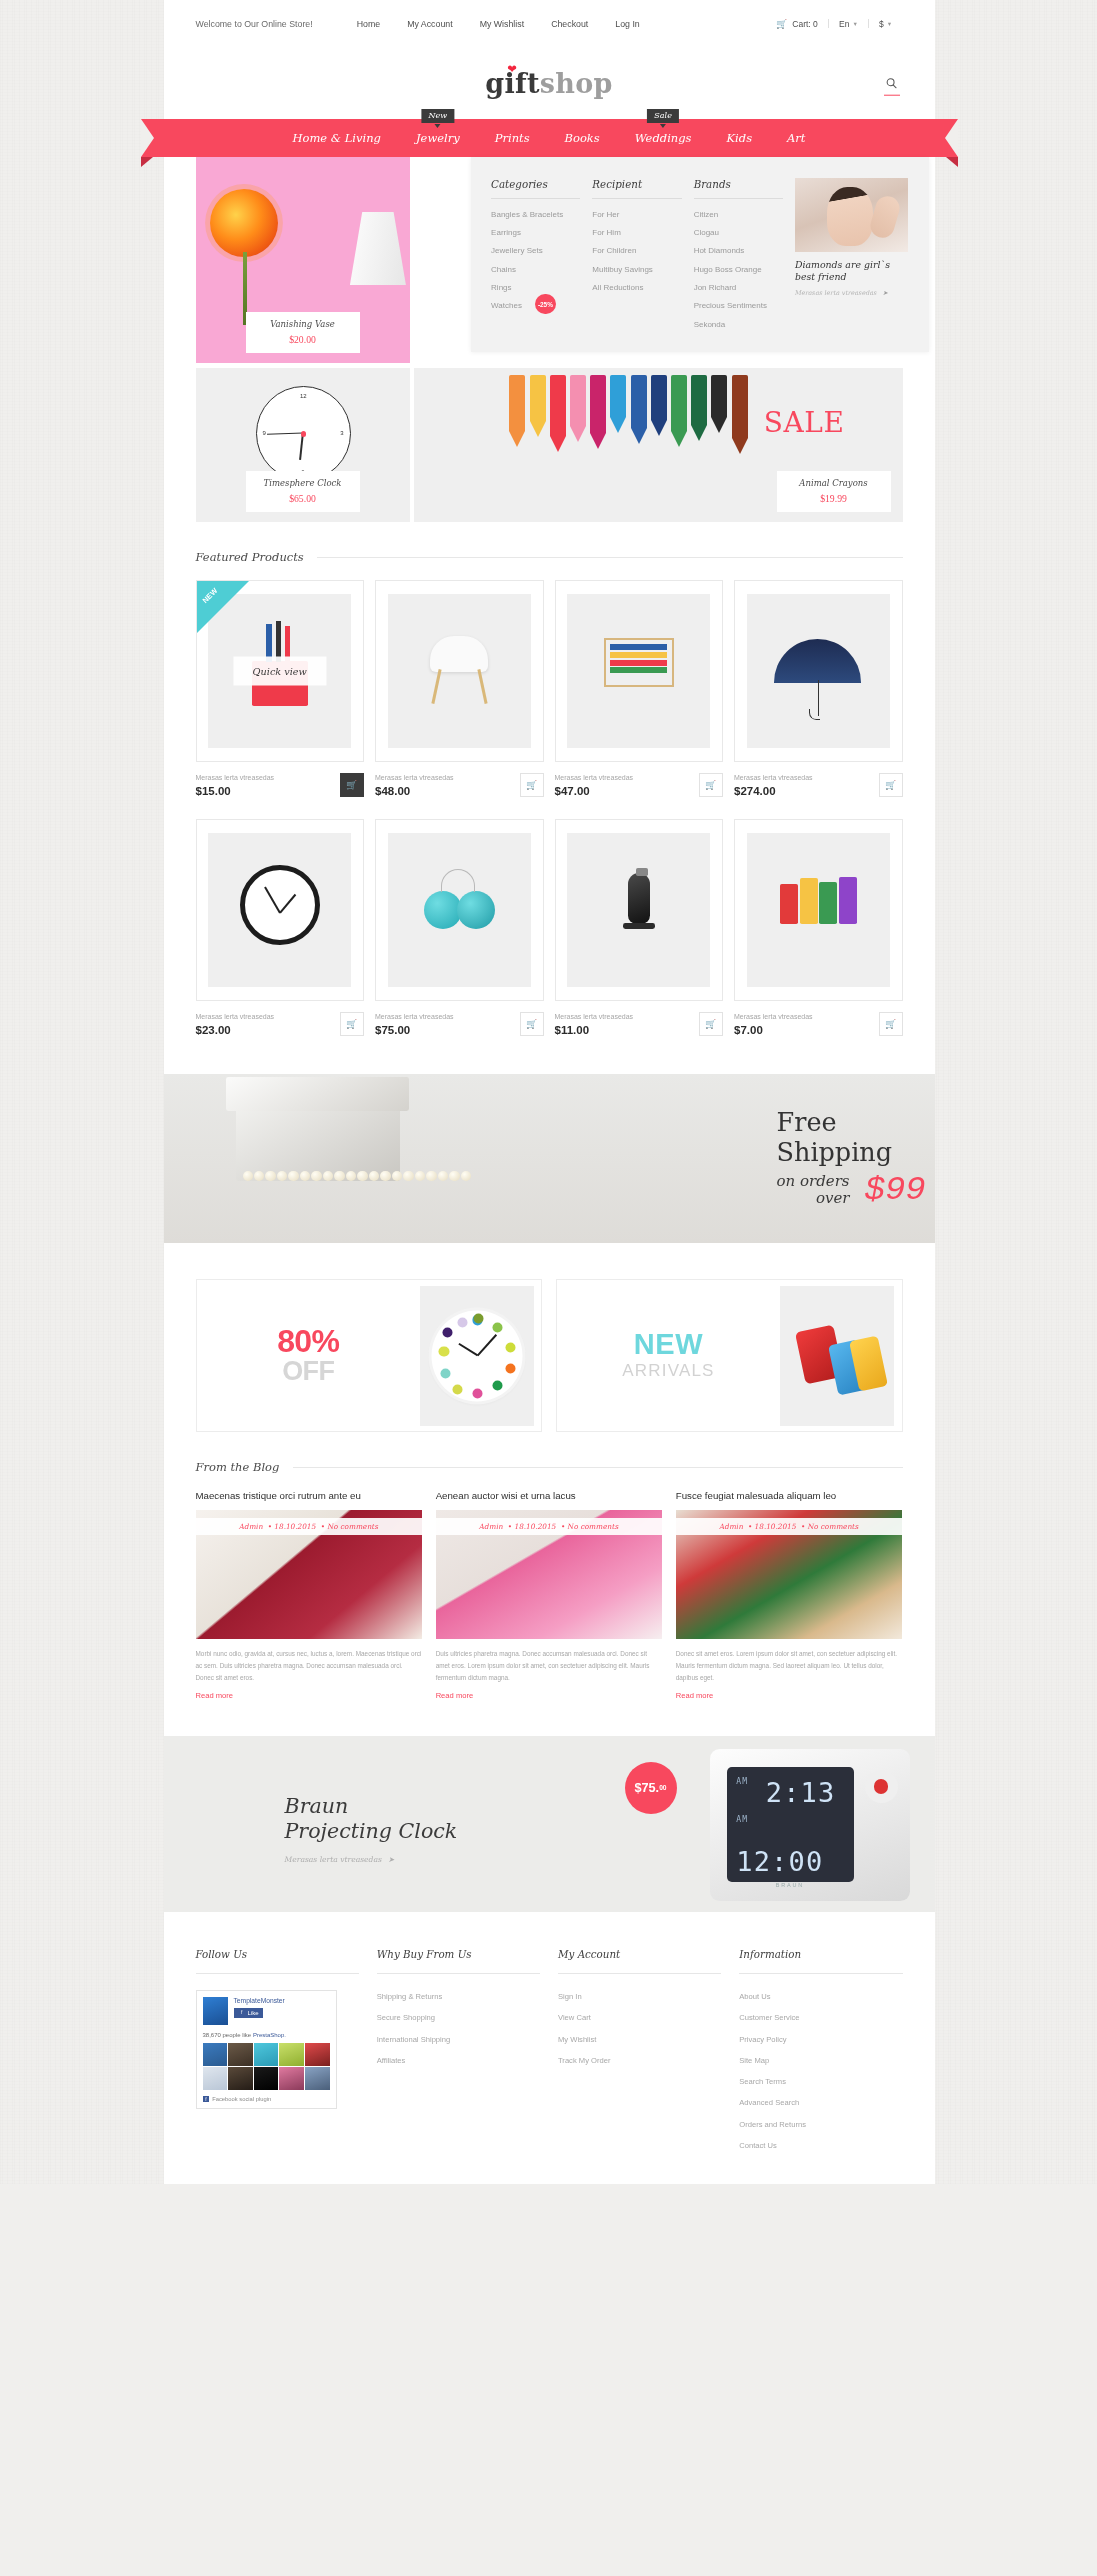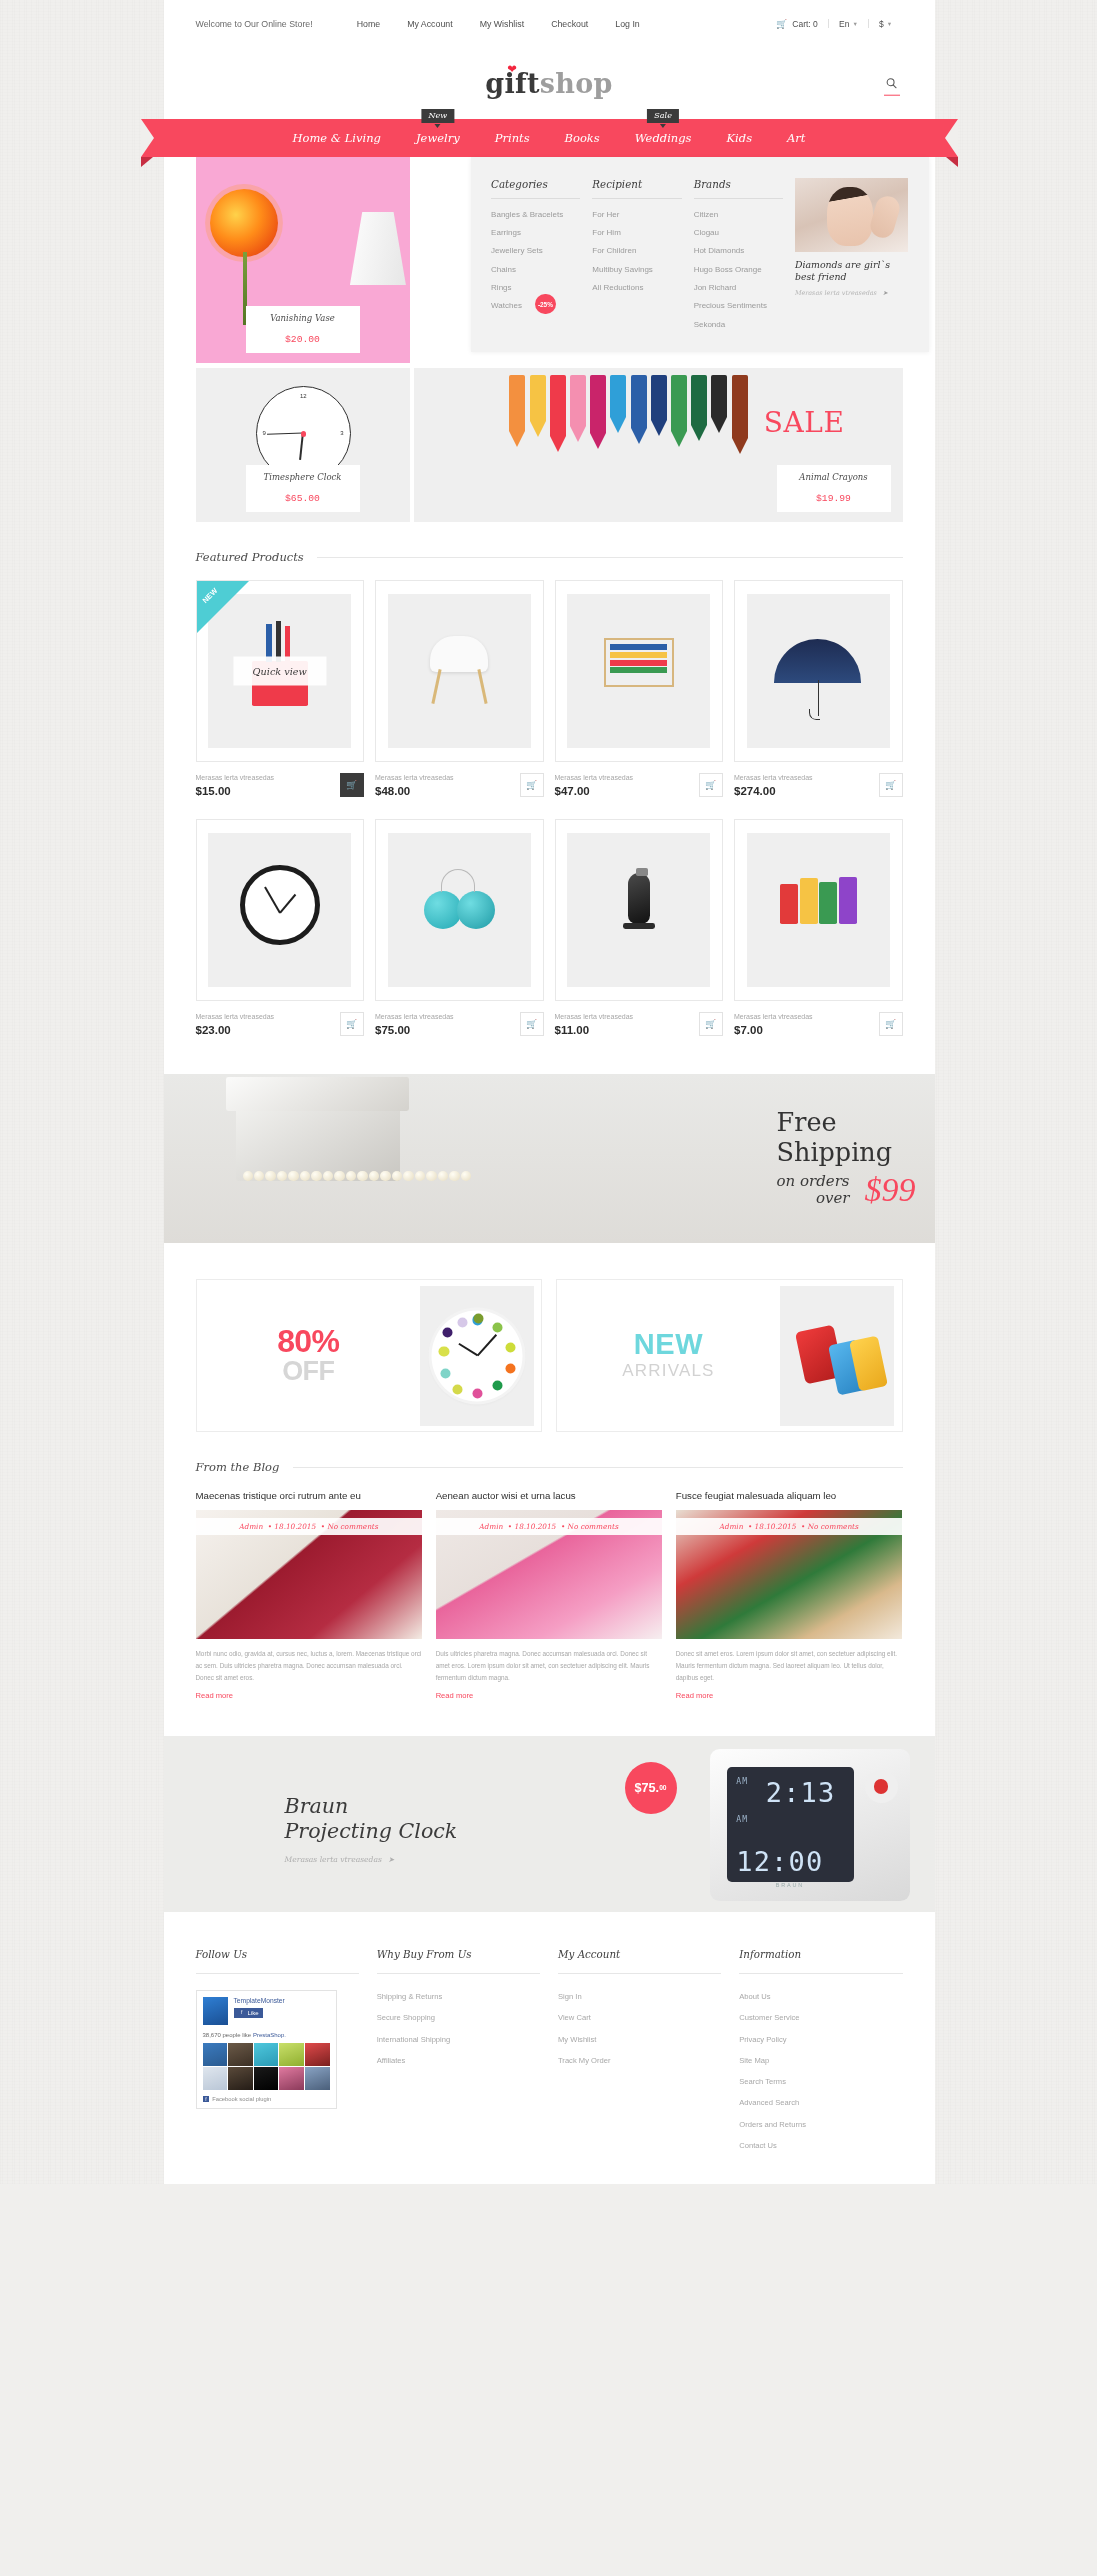--- a/index.html
+++ b/index.html
@@ -93,21 +93,21 @@
   .hero { position: relative; padding: 0 32px 0; }
   .hero-grid { display: flex; gap: 4.9px; height: 206px; }
   .hero-col-l { width: 214px; position: relative; background: #f9a8d4; overflow: hidden; }
   .hero-col-m { flex: 1; position: relative; background: #fff; overflow: hidden; }
   .hero-col-r { width: 214px; position: relative; background: #fff; overflow: hidden; }
   .prod-label {
     position: absolute; left: 50%; transform: translateX(-50%); bottom: 9.7px;
     background: #fff; text-align: center; padding: 7.3px 18px 8.5px; min-width: 114px;
   }
   .prod-label .nm { font-family: "DejaVu Serif", serif; font-style: italic; font-size: 8.5px; color: #4a4a4a; }
-  .prod-label .pr { font-family: Liberation Mono, monospace; font-size: 9.7px; color: #f8485e; margin-top: 11px; }
+  .prod-label .pr { font-family: Liberation Serif, serif; font-size: 9.7px; color: #f8485e; margin-top: 5px; }
 
   
   .megamenu {
     position: absolute; left: 307px; top: 0; width: 458px; background: #f2f2f2;
     padding: 20.6px 20.6px 16px; display: flex; gap: 12px; z-index: 20;
     box-shadow: 0 1.2px 4.9px rgba(0,0,0,0.07);
   }
   .mm-col { width: 107px; }
   .mm-title { font-family: "DejaVu Serif", serif; font-style: italic; font-size: 10.3px; color: #3c3c3c; }
   .mm-rule { height: 0.6px; background: #dcdcdc; margin: 8px 0 9.7px; }
@@ -235,21 +235,21 @@
   .giftbox .lid {
     position: absolute; left: -9.7px; top: -13.4px; width: 183px; height: 34px; border-radius: 2.4px;
     background: linear-gradient(150deg,#fbfbfa,#d4d2cd);
   }
   .pearls { position: absolute; left: 79px; top: 97px; display: flex; gap: 1.2px; }
   .pearl { width: 10.3px; height: 10.3px; border-radius: 50%; background: radial-gradient(circle at 35% 32%, #fffdf4, #e6dcc0); }
   .fstext { position: absolute; left: 613px; top: 33px; }
   .fstext .l1 { font-family: "DejaVu Serif", serif; font-size: 25.5px; color: #333; }
   .fstext .l2 { margin-top: 6px; display: flex; align-items: flex-end; gap: 15px; }
   .fstext .small { font-family: "DejaVu Serif", serif; font-style: italic; font-size: 15px; color: #3a3a3a; line-height: 1.1; text-align: right; }
-  .fstext .big { font-family: Liberation Serif, serif; font-style: italic; font-size: 34px; color: #f8485e; line-height: 0.95; }
+  .fstext .big { font-family: Liberation Mono, monospace; font-style: italic; font-size: 34px; color: #f8485e; line-height: 0.95; }
 
   
   .promos { display: flex; gap: 13.4px; padding: 36px 32px 0; }
   .promo { flex: 1; border: 0.6px solid #ececec; height: 153px; display: flex; align-items: center; }
   .promo .ptxt { flex: 1; text-align: center; }
   .promo .big80 { font-size: 32px; font-weight: 700; color: #f8485e; line-height: 1; letter-spacing: -0.6px; }
   .promo .off { font-size: 27px; font-weight: 700; color: #d6d6d6; line-height: 1.05; letter-spacing: -0.6px; }
   .promo .bignew { font-size: 29px; font-weight: 700; color: #6ed7dd; line-height: 1; letter-spacing: 0.6px; }
   .promo .arr { font-size: 17px; font-weight: 400; color: #d2d2d2; letter-spacing: 1.2px; margin-top: 1.2px; }
   .promo .pimg { width: 114px; height: 140px; background: #efefef; position: relative; margin-right: 7.3px; overflow: hidden; }

